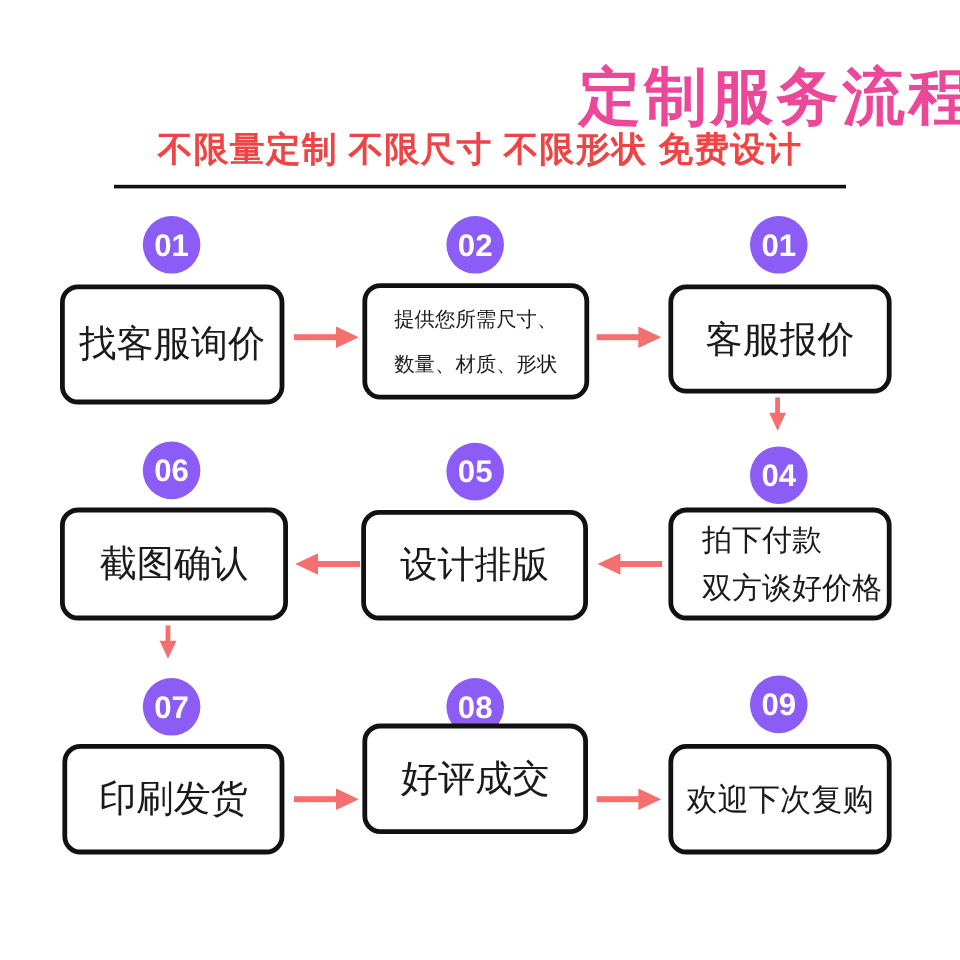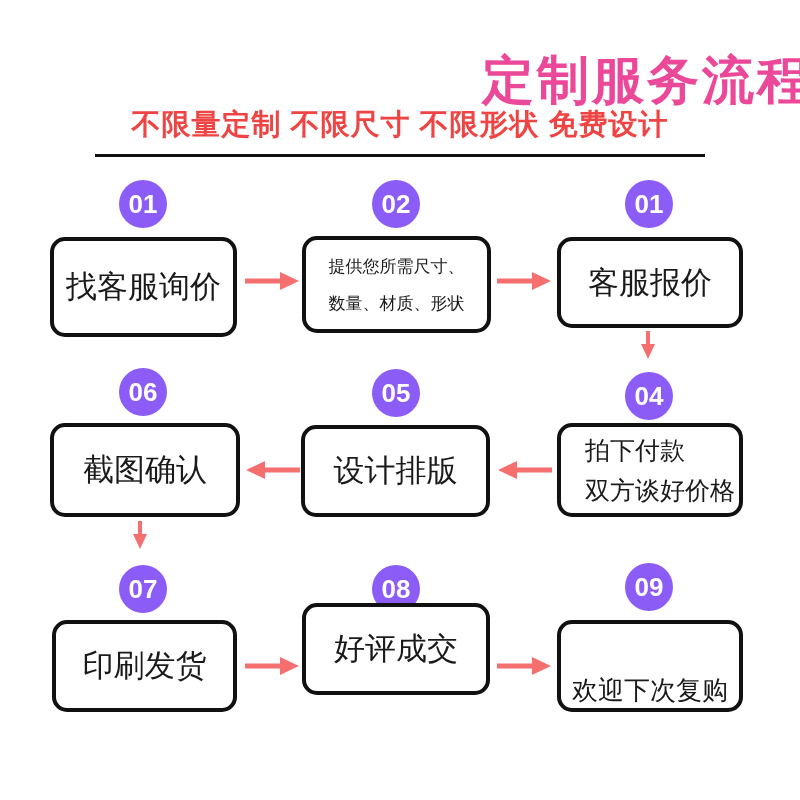--- a/index.html
+++ b/index.html
@@ -62,21 +62,21 @@
     background: #ffffff;
     display: flex;
     flex-direction: column;
     align-items: center;
     justify-content: center;
     color: #1a1a1a;
     text-align: center;
   }
   .box span { display: block; white-space: nowrap; }
   .fs31 { font-size: 31px; }
-  .fs26 { font-size: 26px; justify-content: flex-end; }
+  .fs26 { font-size: 26px; }
   .two-line { font-size: 17px; line-height: 37px; }
   .two-line-left {
     font-size: 25px;
     line-height: 40px;
     align-items: flex-start;
     padding-left: 24px;
     text-align: left;
   }
   .arrow { position: absolute; line-height: 0; }
   .flip svg { transform: scaleX(-1); }

